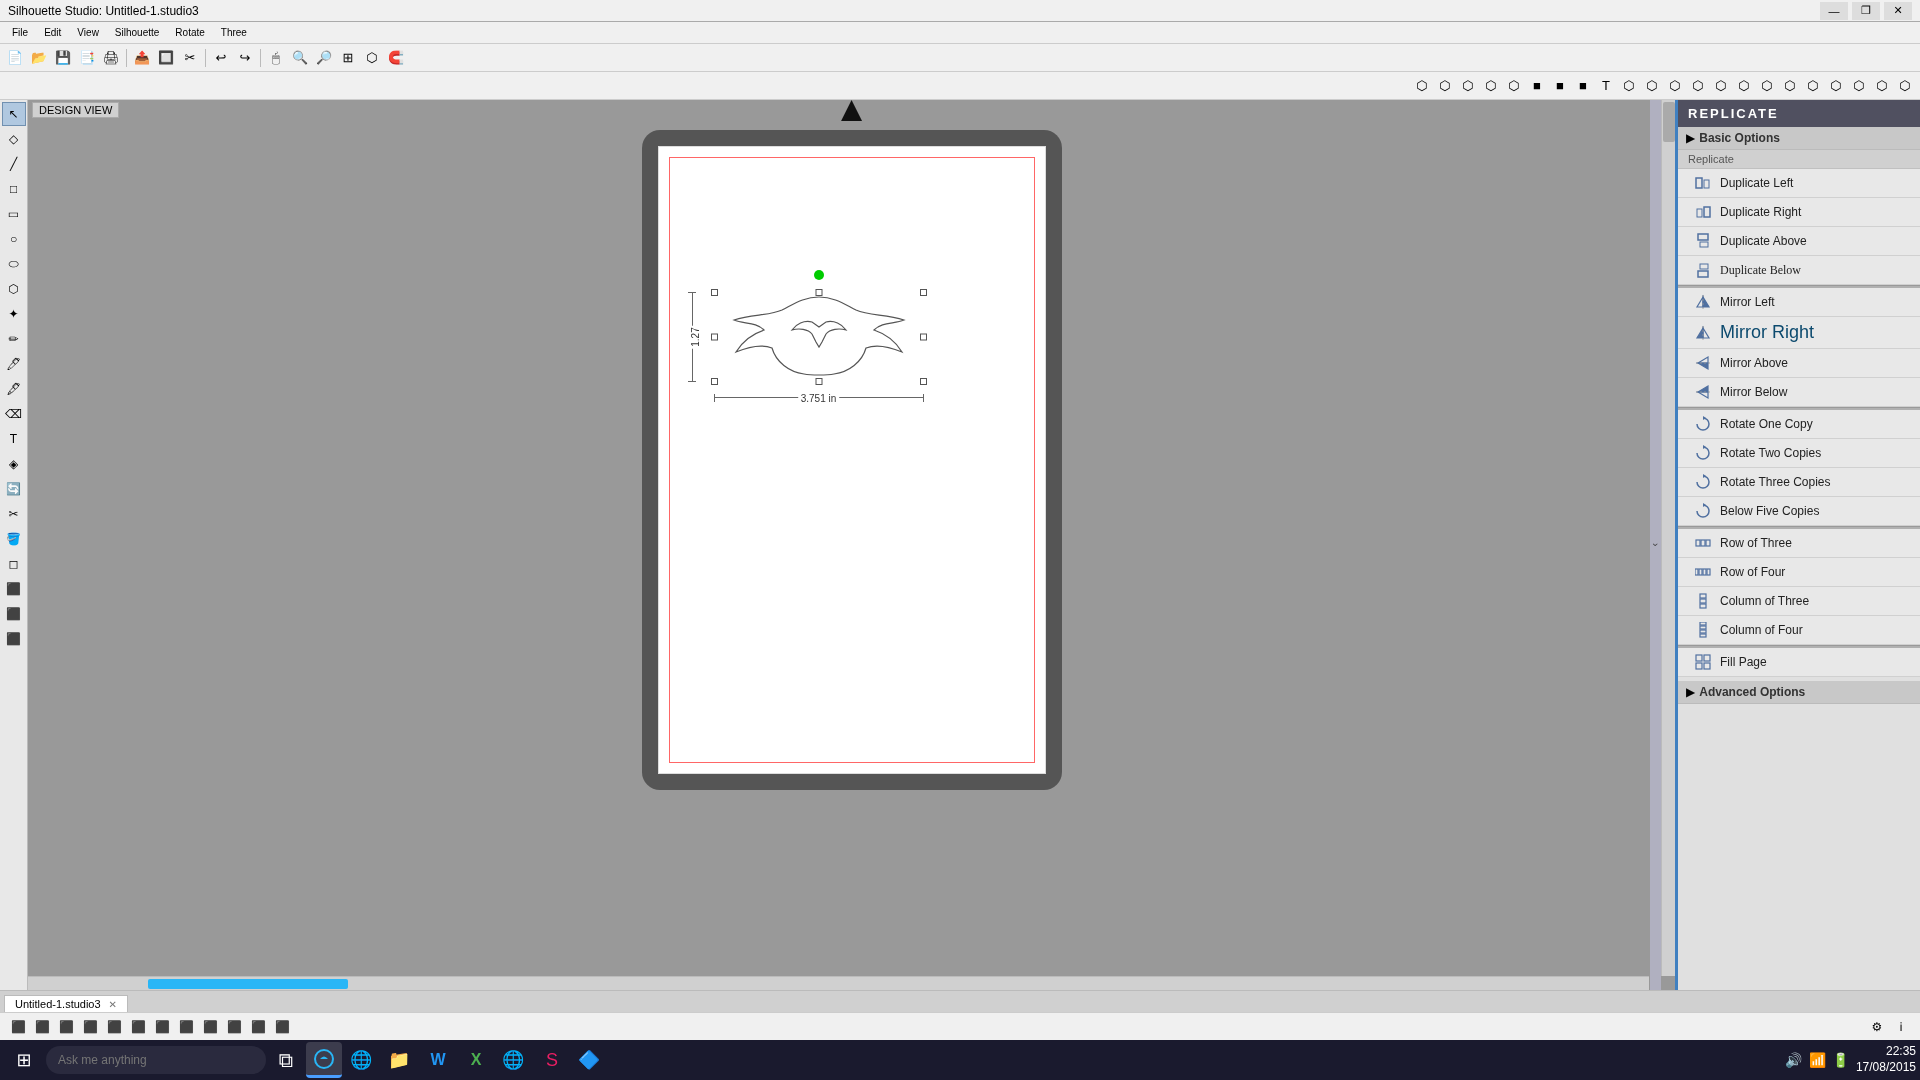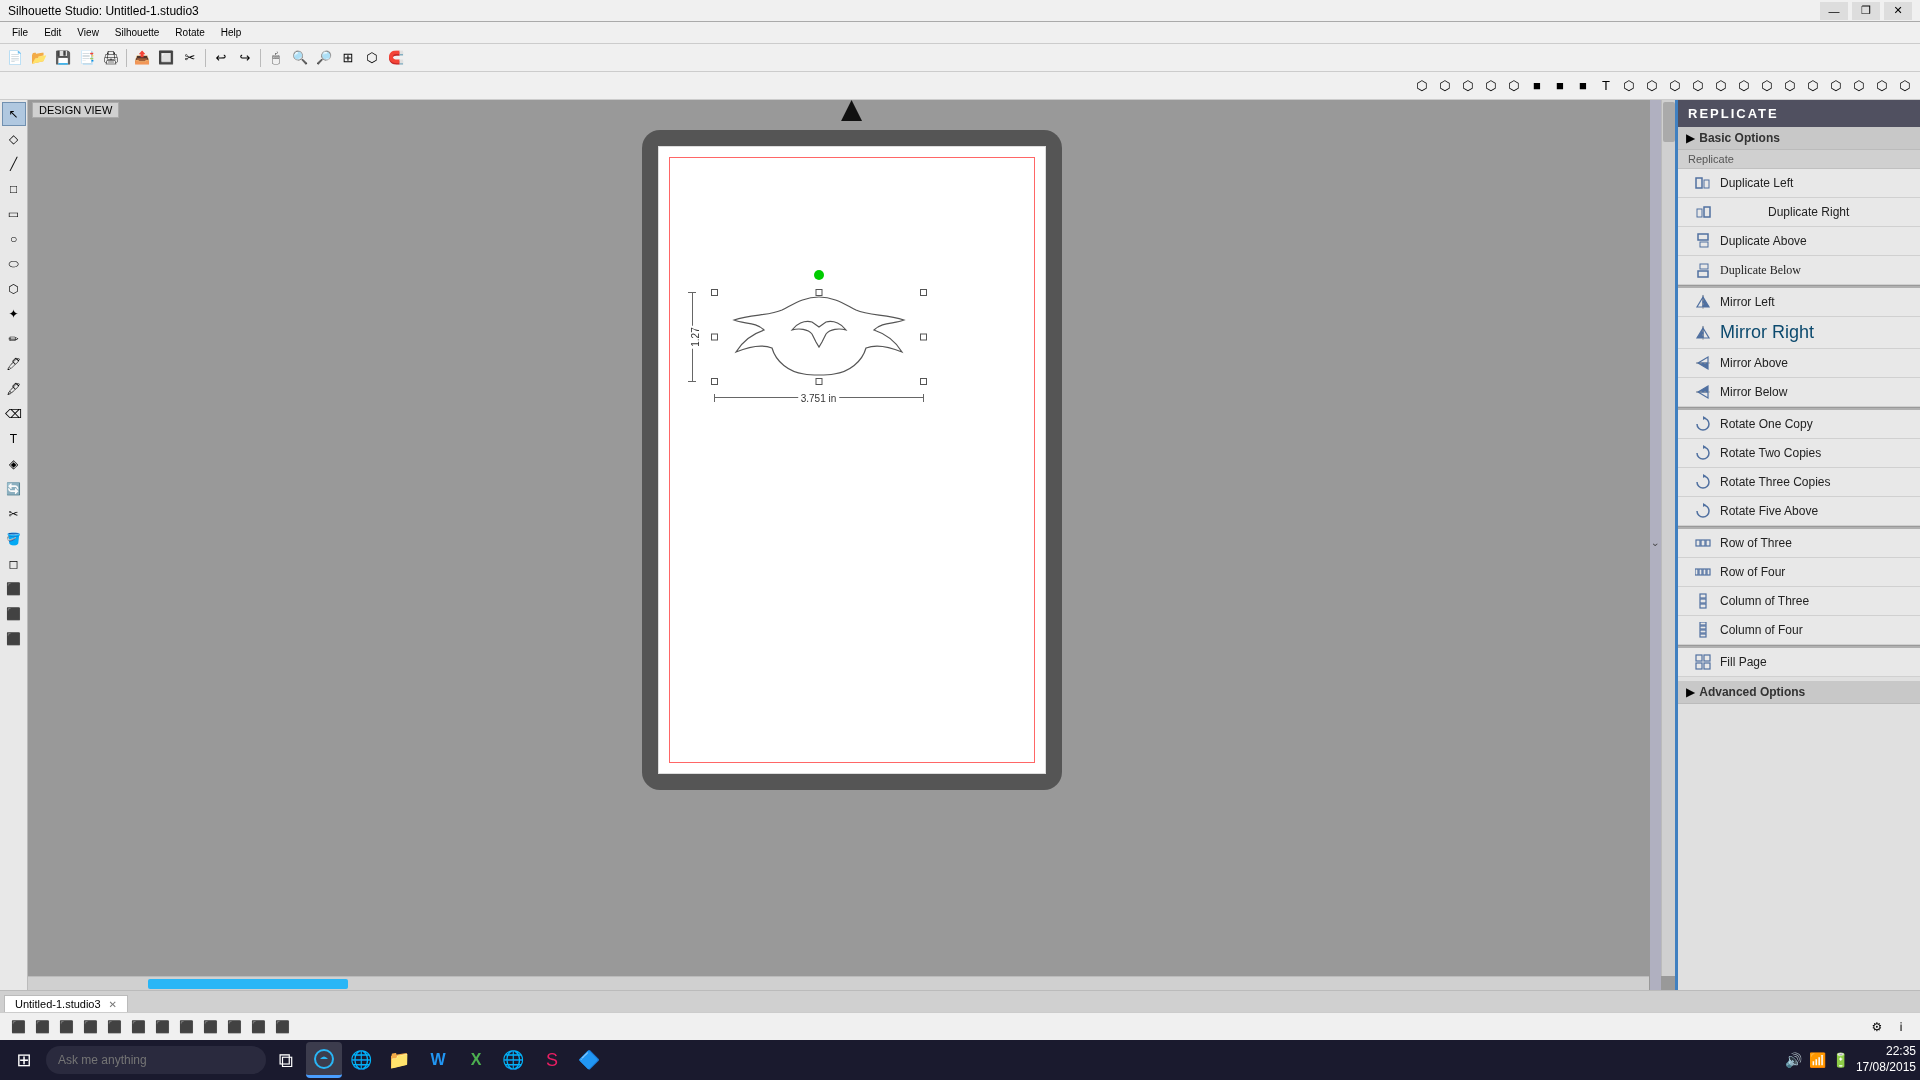--- a/index.html
+++ b/index.html
@@ -263,21 +263,21 @@
     <button class="title-btn close">✕</button>
   </div>
 </div>
 
 <div id="menubar">
   <span class="menu-item">File</span>
   <span class="menu-item">Edit</span>
   <span class="menu-item">View</span>
   <span class="menu-item">Silhouette</span>
   <span class="menu-item">Rotate</span>
-  <span class="menu-item">Help</span>
+  <span class="menu-item">Three</span>
 </div>
 
 <div id="toolbar">
   <button class="toolbar-btn">📄</button>
   <button class="toolbar-btn">📂</button>
   <button class="toolbar-btn">💾</button>
   <button class="toolbar-btn">📑</button>
   <button class="toolbar-btn">🖨</button>
   <div class="toolbar-sep"></div>
   <button class="toolbar-btn">📤</button>
@@ -433,21 +433,21 @@
         </span>
         <span style="font-size:12px; color:#222;">Duplicate Left</span>
       </div>
       <div class="replicate-item">
         <span style="width:18px;height:18px;display:flex;align-items:center;justify-content:center;">
           <svg width="16" height="16" viewBox="0 0 16 16">
               <rect x="9" y="3" width="6" height="10" fill="none" stroke="#5070a0" stroke-width="1.5"></rect>
               <rect x="2" y="5" width="5" height="8" fill="none" stroke="#5070a0" stroke-width="1"></rect>
             </svg>
         </span>
-        <span style="font-size:12px; color:#222;margin-left:48px;">Duplicate Right</span>
+        <span style="font-size:12px; color:#222;">Duplicate Right</span>
       </div>
       <div class="replicate-item">
         <span style="width:18px;height:18px;display:flex;align-items:center;justify-content:center;">
           <svg width="16" height="16" viewBox="0 0 16 16">
               <rect x="3" y="1" width="10" height="6" fill="none" stroke="#5070a0" stroke-width="1.5"></rect>
               <rect x="5" y="9" width="8" height="5" fill="none" stroke="#5070a0" stroke-width="1"></rect>
             </svg>
         </span>
         <span style="font-size:12px; color:#222;">Duplicate Above</span>
       </div>
@@ -533,21 +533,21 @@
         </span>
         <span style="font-size:12px; color:#222;">Rotate Three Copies</span>
       </div>
       <div class="replicate-item">
         <span style="width:18px;height:18px;display:flex;align-items:center;justify-content:center;">
           <svg width="16" height="16" viewBox="0 0 16 16">
               <path d="M8,2 A6,6 0 1,1 2,8" fill="none" stroke="#5070a0" stroke-width="1.5"></path>
               <polygon points="8,0 8,4 11,2" fill="#5070a0"></polygon>
             </svg>
         </span>
-        <span style="font-size:12px; color:#222;">Rotate Five Above</span>
+        <span style="font-size:12px; color:#222;">Below Five Copies</span>
       </div>
 
       <div style="height:3px; background:#b0b0b0; border-top:1px solid #999;"></div>
 
       <div class="replicate-item">
         <span style="width:18px;height:18px;display:flex;align-items:center;justify-content:center;">
           <svg width="16" height="16" viewBox="0 0 16 16">
               <rect x="1" y="5" width="4" height="6" fill="none" stroke="#5070a0" stroke-width="1.2"></rect>
               <rect x="6" y="5" width="4" height="6" fill="none" stroke="#5070a0" stroke-width="1.2"></rect>
               <rect x="11" y="5" width="4" height="6" fill="none" stroke="#5070a0" stroke-width="1.2"></rect>

